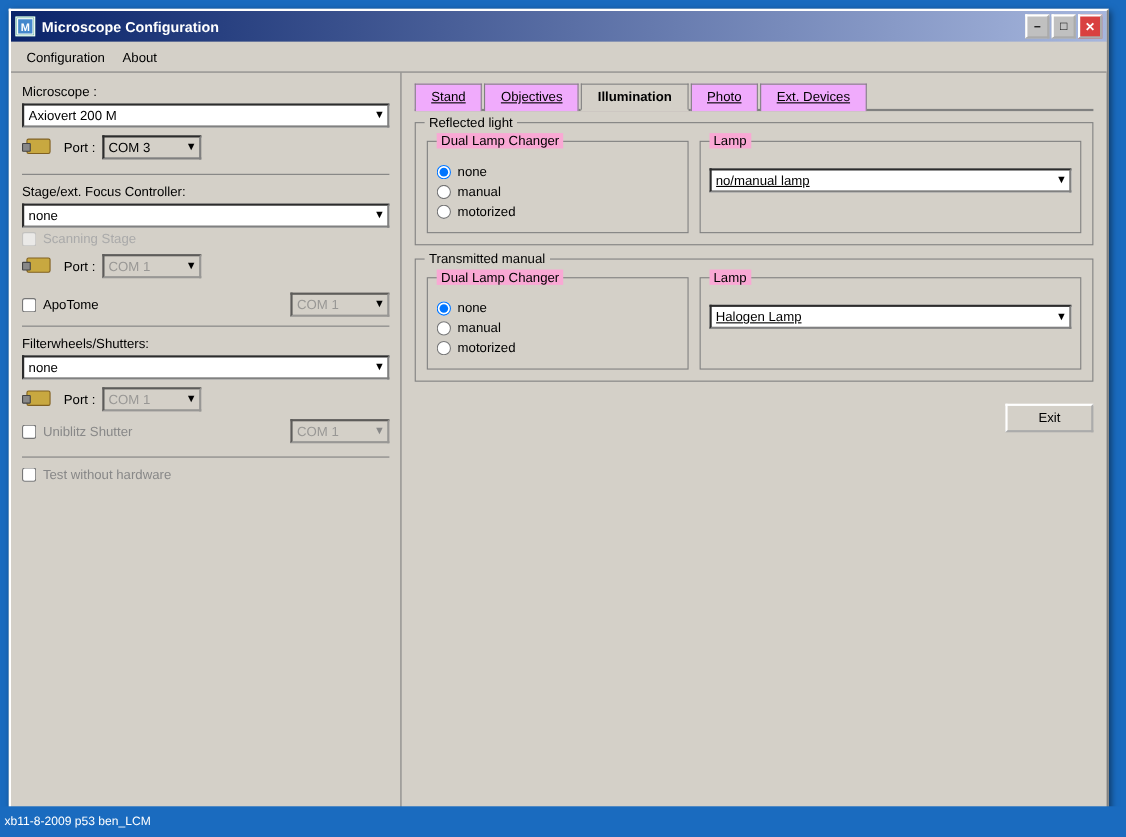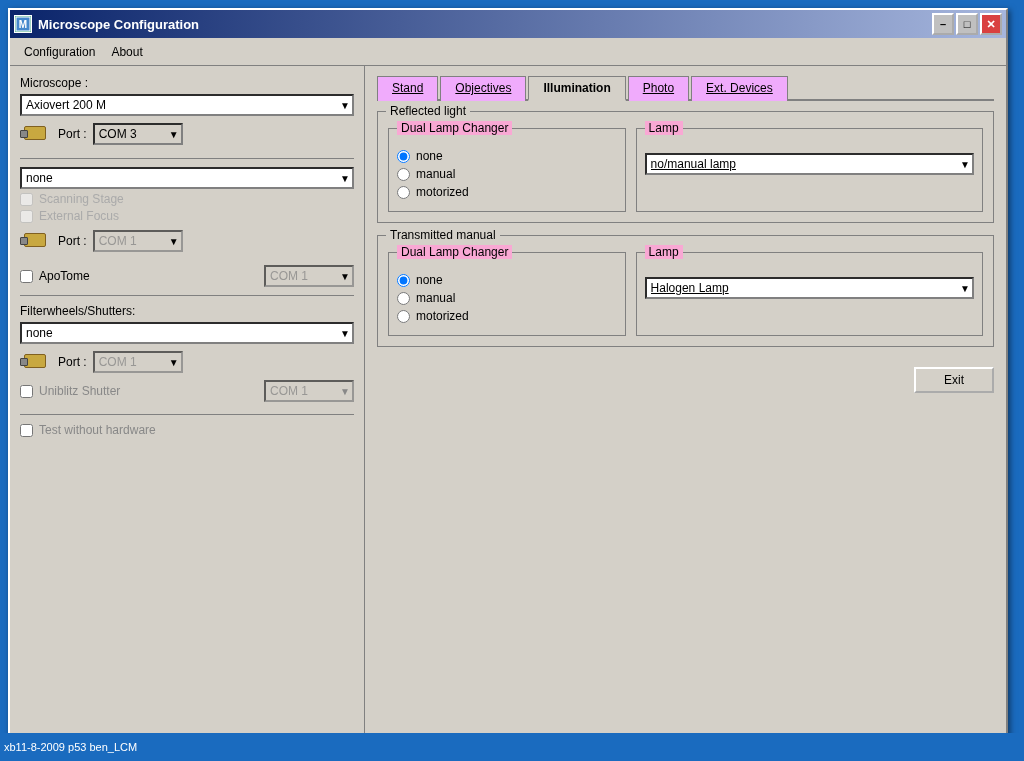--- a/index.html
+++ b/index.html
@@ -416,32 +416,29 @@
               <option selected="">COM 3</option>
               <option>COM 4</option>
             </select>
           </div>
         </div>
       </div>
 
       <div class="divider"></div>
 
       <div class="field-group">
+        <div class="field-label">Stage/ext. Focus Controller:</div>
         <div class="select-wrapper">
           <select class="win-select">
             <option>none</option>
           </select>
         </div>
         <div class="checkbox-row disabled">
           <input type="checkbox" disabled="" style="">
           <span>Scanning Stage</span>
-        </div>
-        <div class="checkbox-row disabled">
-          <input type="checkbox" disabled="" style="">
-          <span>External Focus</span>
         </div>
         <div class="port-row">
           <div class="connector-icon">
             <div class="connector-body"></div>
             <div class="connector-plug"></div>
           </div>
           <span class="port-label">Port :</span>
           <div class="port-select-wrapper">
             <select class="port-select" disabled="">
               <option>COM 1</option>

